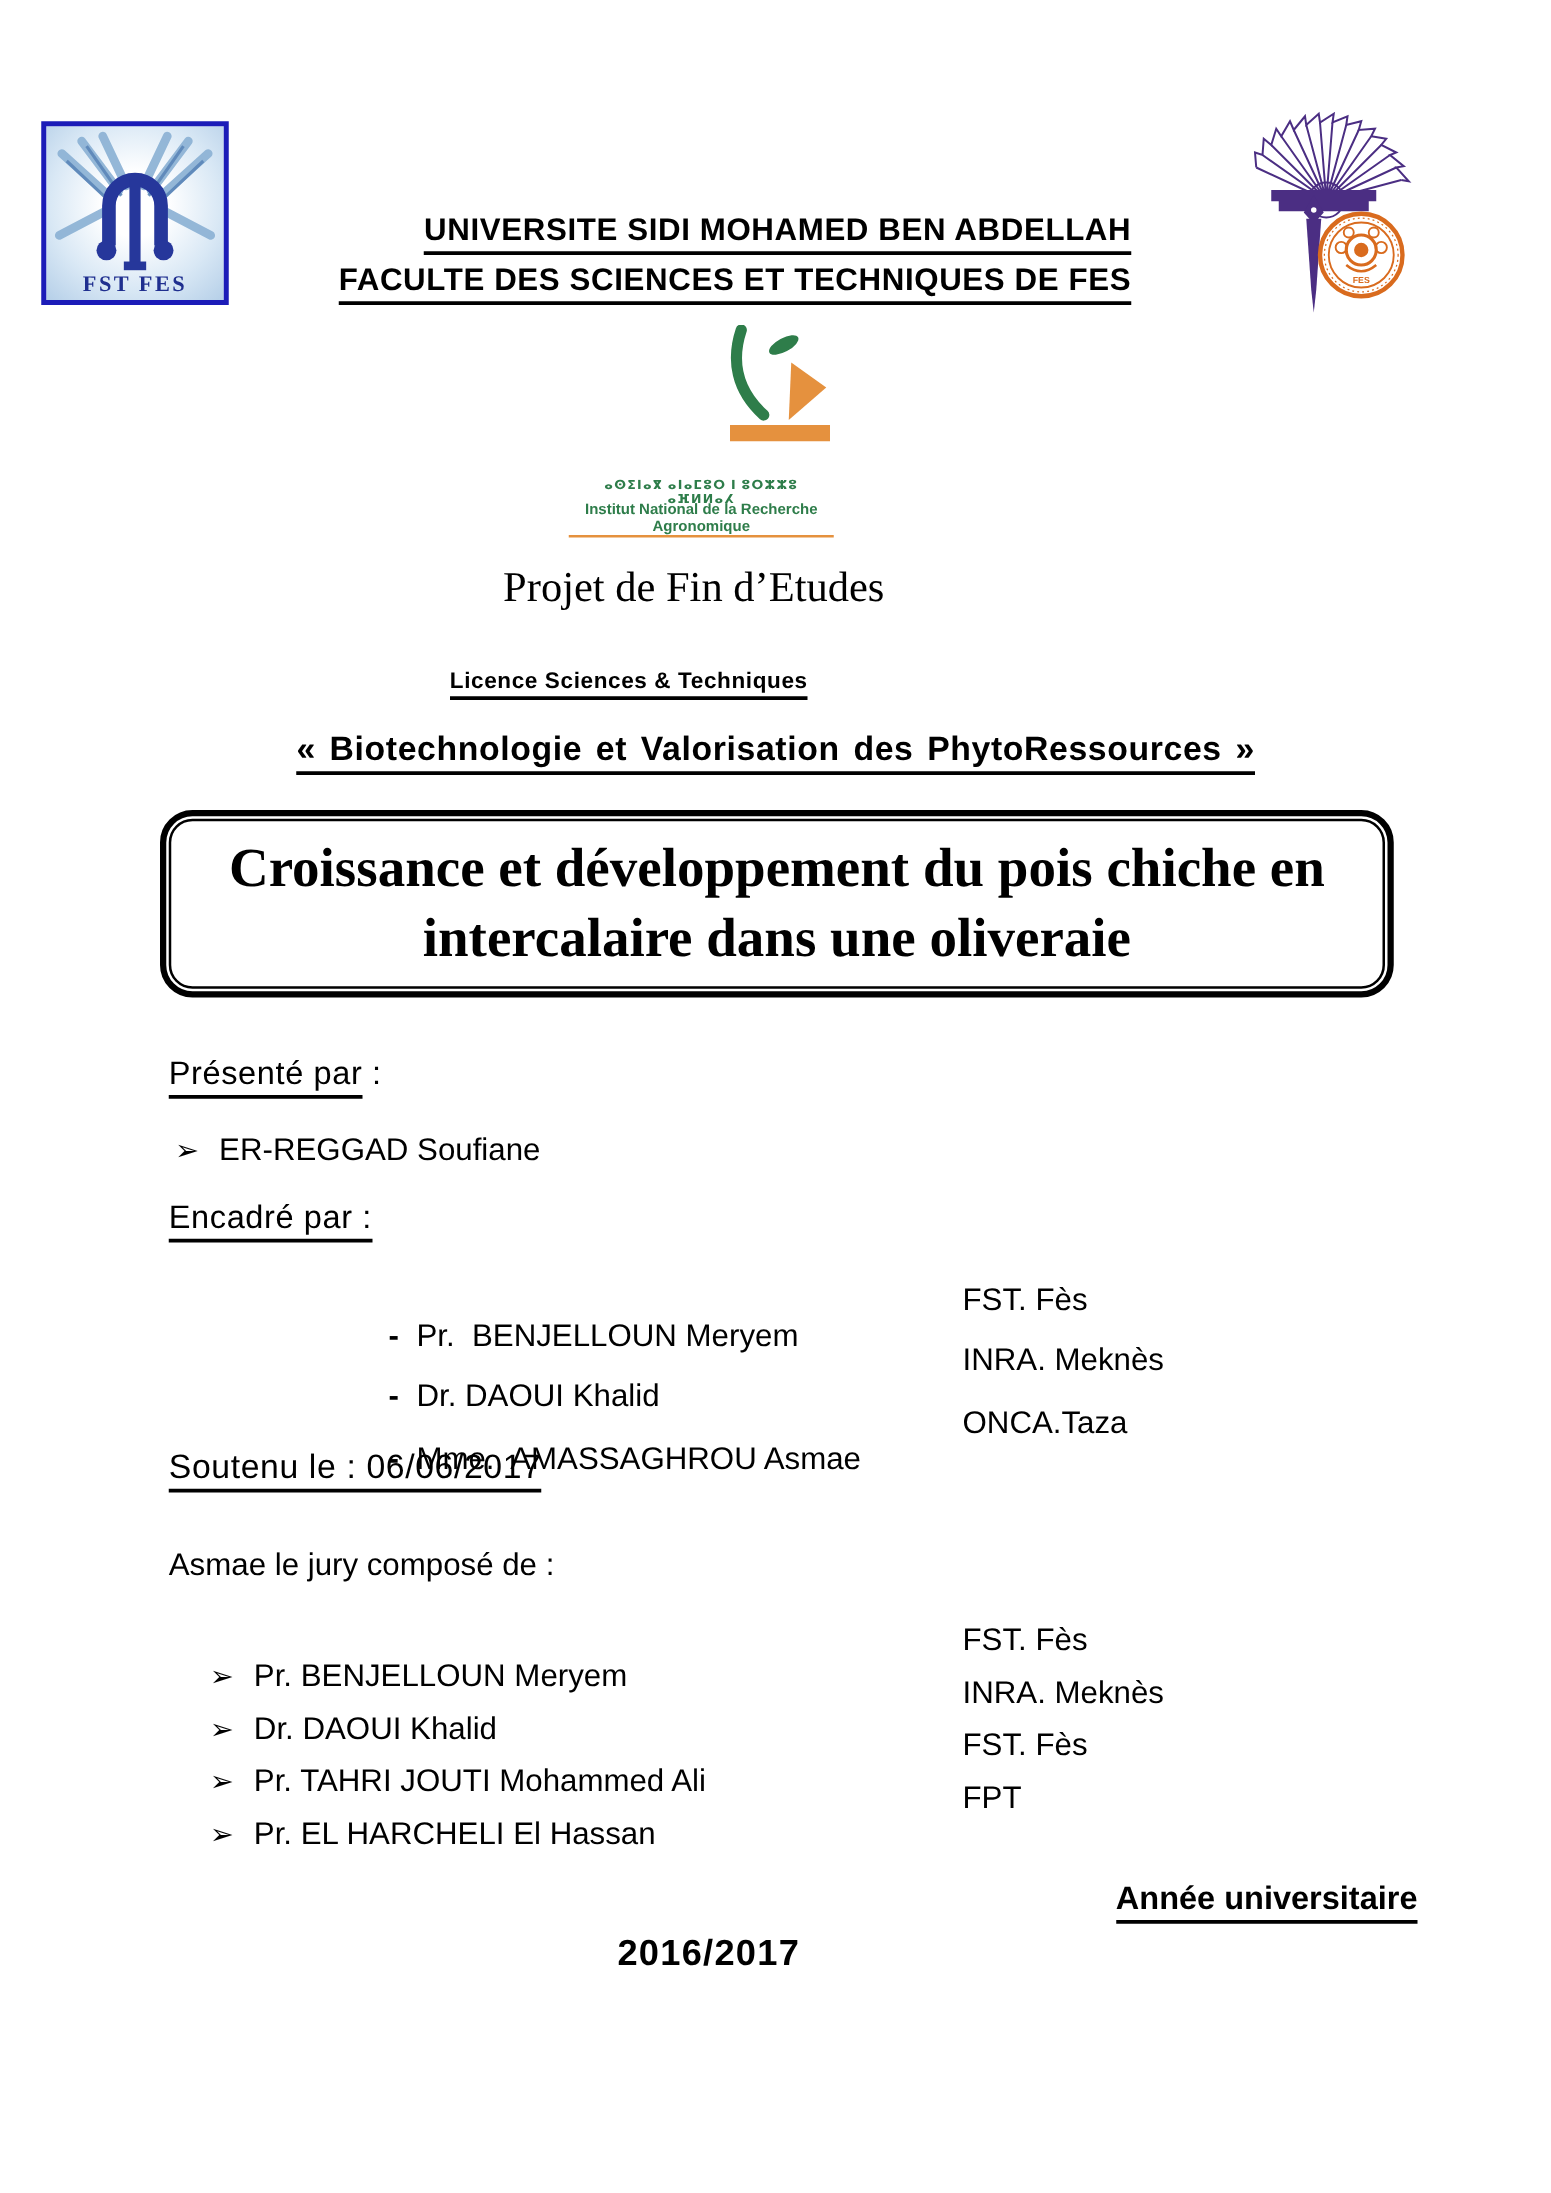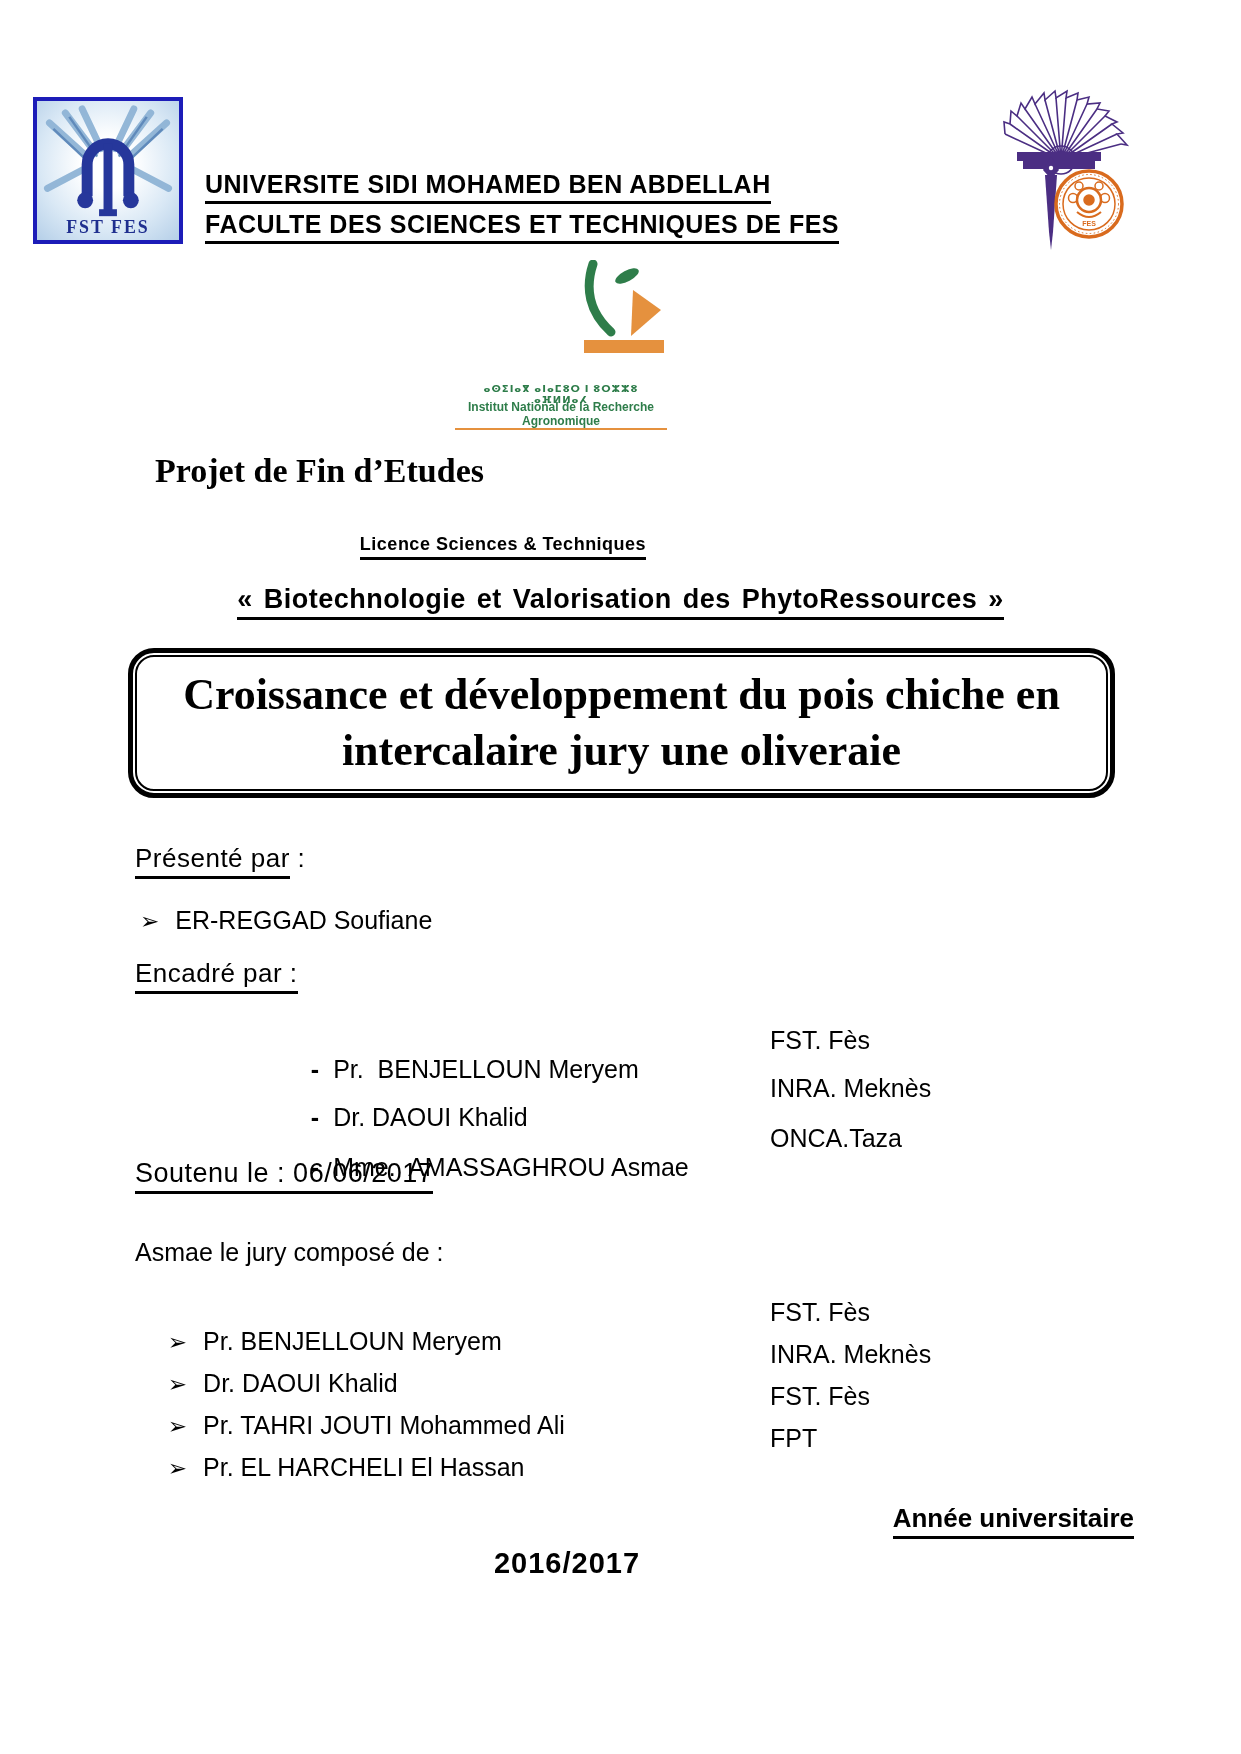--- a/index.html
+++ b/index.html
@@ -6,21 +6,21 @@
   html,body { background:#888; }
   .page {
     position:relative; width:1241px; height:1754px; margin:0 auto;
     background:#ffffff; color:#000;
     font-family:"Liberation Sans","DejaVu Sans",sans-serif;
     overflow:hidden;
   }
   .abs { position:absolute; }
 
   
-  .header-block { left:205px; top:170px; width:700px; text-align:left;
+  .header-block { left:205px; top:170px; width:700px; text-align:right;
     font-weight:bold; font-size:25px; letter-spacing:.5px;text-decoration:underline; }
   .u { display:inline-block; border-bottom:3px solid #000; padding-bottom:2px; }
   .header-block .line { margin-bottom:6px; }
 
   
   .fst-logo { left:33px; top:97px; width:150px; height:147px;
     border:4px solid #1c1cb8;
     background:radial-gradient(circle at 50% 45%, #ffffff 25%, #d9e8f5 65%, #b5cfe8 100%); }
   .fst-logo svg { display:block; width:100%; height:100%; }
 
@@ -33,22 +33,22 @@
   .inra-graphic { position:absolute; top:0; right:0; width:86px; height:96px; }
   .inra-arabic { position:absolute; top:94px; width:100%; text-align:center;
     font-size:19px; font-weight:bold; color:#2e7d4a; direction:rtl; }
   .inra-tifinagh { position:absolute; top:123px; width:100%; text-align:center;
     font-size:10px; color:#2e7d4a; letter-spacing:1px; font-weight:bold; }
   .inra-french { position:absolute; top:140px; width:100%; text-align:center;
     font-size:12px; font-weight:bold; color:#2e7d4a; }
   .inra-french span { display:inline-block; border-bottom:2px solid #e5913e; padding-bottom:0; }
 
   
-  .projet-title { left:155px; top:452px; width:800px; text-align:left;
-    font-family:"Liberation Serif","DejaVu Serif",serif; font-weight:bold; font-size:34px; }
+  .projet-title { left:155px; top:452px; width:800px; text-align:center;
+    font-family:"Liberation Serif","DejaVu Serif",serif; font-weight:normal; font-size:34px; }
   .licence-line { left:0; top:534px; width:1006px; text-align:center;
     font-size:18px; font-weight:bold; letter-spacing:.5px; }
   .biotech-line { left:0; top:584px; width:1241px; text-align:center;
     font-size:27px; font-weight:bold; letter-spacing:.5px; word-spacing:3px; }
 
   .title-box { left:128px; top:648px; width:987px; height:150px;
     border:5px solid #000; border-radius:26px; }
   .title-box-inner { position:absolute; inset:2px; border:2px solid #000; border-radius:19px;
     display:flex; flex-direction:column; justify-content:center; text-align:center;
     font-family:"Liberation Serif","DejaVu Serif",serif; font-weight:bold;
@@ -169,21 +169,21 @@
   <div class="abs licence-line">
     <span class="u">Licence Sciences &amp; Techniques</span>
   </div>
   <div class="abs biotech-line">
     <span class="u">« Biotechnologie et Valorisation des PhytoRessources »</span>
   </div>
 
   <div class="abs title-box">
     <div class="title-box-inner">
       <div>Croissance et développement du pois chiche en</div>
-      <div>intercalaire jury une oliveraie</div>
+      <div>intercalaire dans une oliveraie</div>
     </div>
   </div>
 
   <div class="abs label-lg presente">
     <span class="u">Présenté par </span> <span>:</span>
   </div>
   <div class="abs student-line">
     <span class="bullet">➢</span><span>ER-REGGAD Soufiane</span>
   </div>
 

